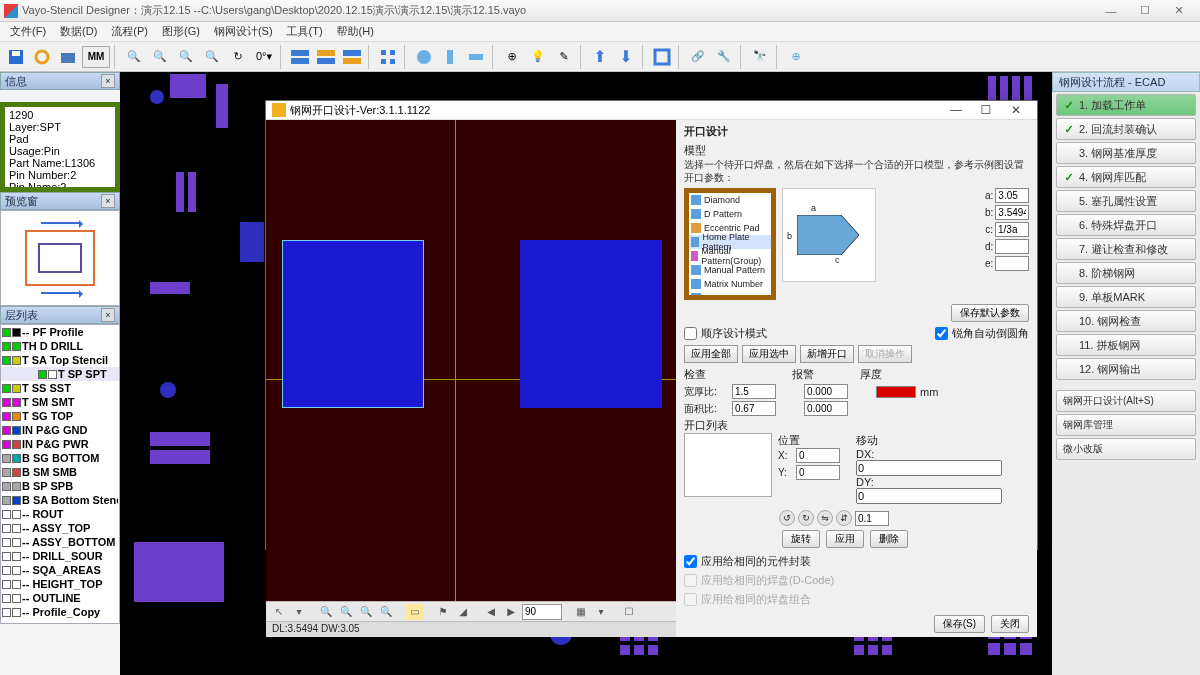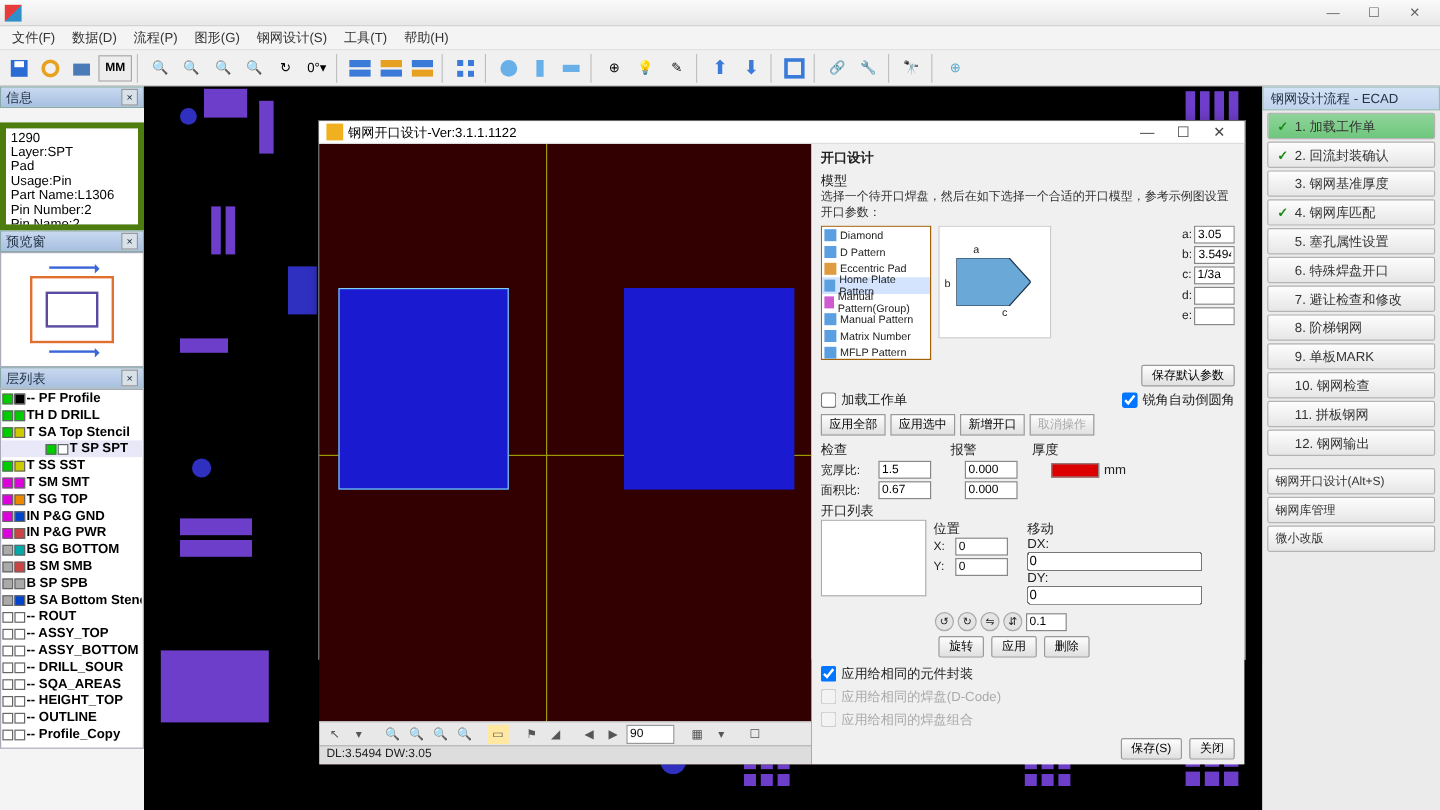--- a/index.html
+++ b/index.html
@@ -66,21 +66,21 @@
 .dlgleft .crossv { position:absolute;top:0;bottom:18px;left:46%;border-left:1px solid #9a9a00; }
 .dlgleft .pad { position:absolute; background:#1a1ad0; border:1px solid #7ad0f0; }
 .dlgleft .status { position:absolute;left:0;right:0;bottom:0;height:16px;background:#ddd;border-top:1px solid #bbb;font-size:10px;padding:1px 6px;color:#222; }
 .dlgleft .minibar { position:absolute;left:0;right:0;bottom:16px;height:20px;background:#e8e8e8;border-top:1px solid #bbb;display:flex;align-items:center;gap:2px;padding:0 4px; }
 .dlgleft .minibar .mb{width:18px;height:16px;border:1px solid transparent;display:flex;align-items:center;justify-content:center;font-size:10px;color:#555;}
 .dlgleft .minibar input{width:40px;height:16px;font-size:10px;padding:0 2px;border:1px solid #999;}
 
 .dlgright { flex:1; background:#f0f0f0; padding:4px 8px; font-size:10px; color:#222; overflow:hidden; }
 .dlgright .sect { margin-bottom:4px; }
 .dlgright .hint { font-size:10px; color:#333; line-height:13px; }
-.modellist { width:92px; height:112px; border:1px solid #a16207; background:#fff; overflow:hidden; float:left; margin-right:6px; font-size:10px; }
+.modellist { width:92px; height:112px; border:5px solid #a16207; background:#fff; overflow:hidden; float:left; margin-right:6px; font-size:10px; }
 .modellist .mi{display:flex;align-items:center;height:14px;padding:0 2px;gap:3px;}
 .modellist .mi.sel{background:#d4e4ff;}
 .modellist .ic{width:10px;height:10px;}
 .previewshape{width:94px;height:94px;border:1px solid #ccc;background:#fff;float:left;position:relative;}
 .previewshape .home{position:absolute;left:14px;top:26px;width:62px;height:40px;}
 .dims{float:right;width:44px;}
 .dims .drow{display:flex;align-items:center;margin-bottom:2px;}
 .dims .drow label{width:12px;font-size:10px;text-align:right;margin-right:2px;}
 .dims .drow input{width:34px;height:15px;font-size:10px;padding:0 2px;border:1px solid #888;}
 .btnrow { clear:both; text-align:right; padding-top:4px; }
@@ -105,20 +105,21 @@
 .rotrow input{width:34px;height:15px;font-size:10px;border:1px solid #888;padding:0 2px;}
 .actrow{clear:both;display:flex;gap:6px;justify-content:flex-start;padding-top:4px;}
 .actrow .sp{flex:1;}
 .colorswatch{display:inline-block;width:40px;height:12px;background:#d00;border:1px solid #888;vertical-align:middle;}
 </style>
 </head>
 <body>
 
 <div class="titlebar">
   <div class="logo"></div>
+  <div class="title">Vayo-Stencil Designer：演示12.15  --C:\Users\gang\Desktop\2020.12.15演示\演示12.15\演示12.15.vayo</div>
   <div class="spacer"></div>
   <div class="wbtn">—</div>
   <div class="wbtn">☐</div>
   <div class="wbtn close">✕</div>
 </div>
 
 <div class="menubar">
   <span>文件(F)</span>
   <span>数据(D)</span>
   <span>流程(P)</span>
@@ -599,21 +600,21 @@
           <div class="drow">
               <label>e:</label>
               <input value="" style="">
             </div>
         </div>
       </div>
       <div class="btnrow"><button class="gbtn">保存默认参数</button></div>
 
       <div class="chkline">
         <input type="checkbox" style="">
-          <span>加载工作单</span>
+          <span>顺序设计模式</span>
         <div style="flex:1"></div>
         <input type="checkbox" checked="" style="">
           <span>锐角自动倒圆角</span>
       </div>
       <div class="tabbtns">
         <button>应用全部</button>
         <button>应用选中</button>
         <button>新增开口</button>
         <button class="dis">取消操作</button>
       </div>

